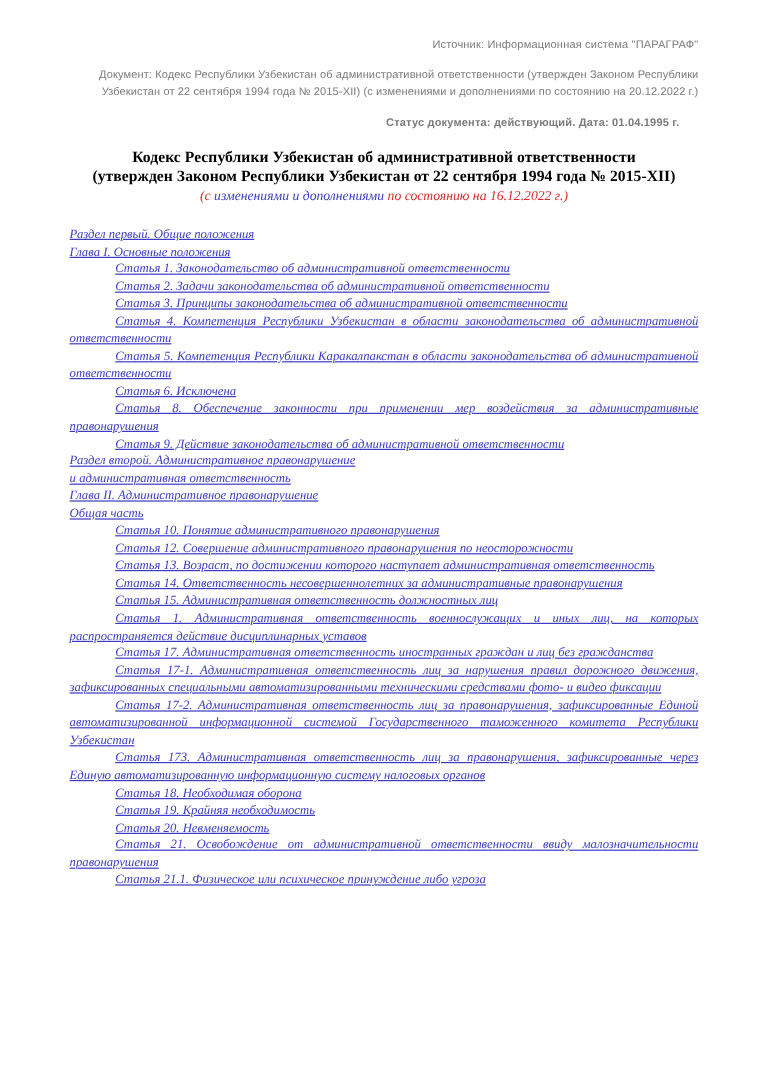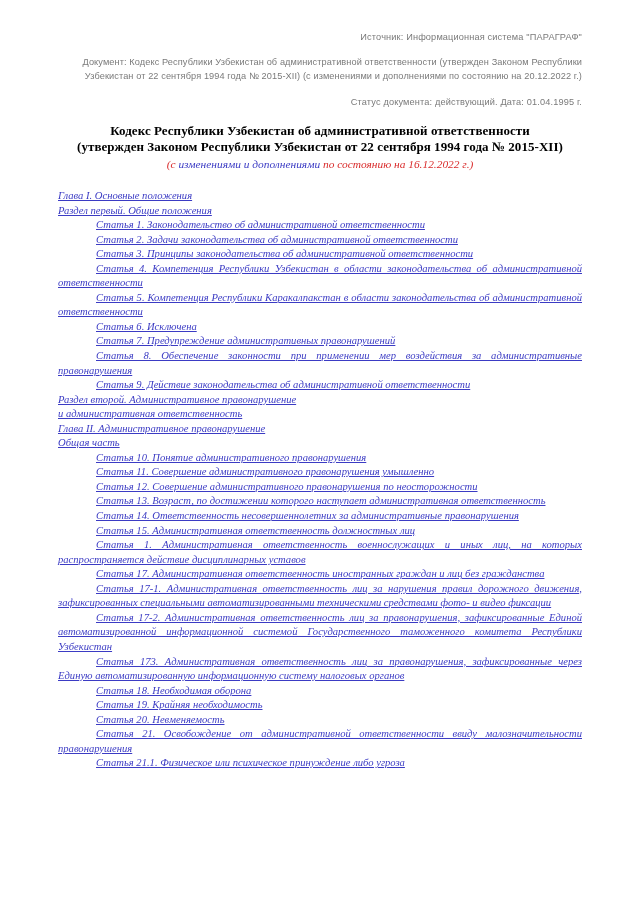--- a/index.html
+++ b/index.html
@@ -35,22 +35,23 @@
   .meta-source {
     margin: 0 0 10px 0;
     letter-spacing: 0.15px;
   }
   .meta-doc {
     margin: 0 0 11px 0;
     text-align: right;
     letter-spacing: 0.1px;
   }
   .meta-status {
-    margin: 0 0 0 0;
+    margin: 0 16px 0 0;
     letter-spacing: 0.15px;
+    font-weight: bold;
   }
 
   
   .title-block {
     margin-top: 14px;
     text-align: center;
   }
   .doc-title {
     font-family: "Liberation Serif", "DejaVu Serif", serif;
     font-weight: bold;
@@ -108,37 +109,35 @@
     <h1 class="doc-title">
       <span>Кодекс Республики Узбекистан об административной ответственности</span>
       <span class="line2">(утвержден Законом Республики Узбекистан от 22 сентября 1994 года № 2015-XII)</span>
     </h1>
     <p class="subtitle">
       <span>(с </span><a class="lnk">изменениями и дополнениями</a><span> по состоянию на 16.12.2022 г.)</span>
     </p>
   </div>
 
   <div class="toc">
+      <a class="toc-entry lvl0">Раздел первый. Общие положения</a>
       <a class="toc-entry lvl0">Глава I. Основные положения</a>
-      <a class="toc-entry lvl0">Раздел первый. Общие положения</a>
       <a class="toc-entry lvl2">Статья 1. Законодательство об административной ответственности</a>
       <a class="toc-entry lvl2">Статья 2. Задачи законодательства об административной ответственности</a>
       <a class="toc-entry lvl2">Статья 3. Принципы законодательства об административной ответственности</a>
       <a class="toc-entry lvl2">Статья 4. Компетенция Республики Узбекистан в области законодательства об административной ответственности</a>
       <a class="toc-entry lvl2">Статья 5. Компетенция Республики Каракалпакстан в области законодательства об административной ответственности</a>
       <a class="toc-entry lvl2">Статья 6. Исключена</a>
-      <a class="toc-entry lvl2">Статья 7. Предупреждение административных правонарушений</a>
       <a class="toc-entry lvl2">Статья 8. Обеспечение законности при применении мер воздействия за административные правонарушения</a>
       <a class="toc-entry lvl2">Статья 9. Действие законодательства об административной ответственности</a>
       <a class="toc-entry lvl0">Раздел второй. Административное правонарушение</a>
       <a class="toc-entry lvl0">и административная ответственность</a>
       <a class="toc-entry lvl0">Глава II. Административное правонарушение</a>
       <a class="toc-entry lvl0">Общая часть</a>
       <a class="toc-entry lvl2">Статья 10. Понятие административного правонарушения</a>
-      <a class="toc-entry lvl2">Статья 11. Совершение административного правонарушения умышленно</a>
       <a class="toc-entry lvl2">Статья 12. Совершение административного правонарушения по неосторожности</a>
       <a class="toc-entry lvl2">Статья 13. Возраст, по достижении которого наступает административная ответственность</a>
       <a class="toc-entry lvl2">Статья 14. Ответственность несовершеннолетних за административные правонарушения</a>
       <a class="toc-entry lvl2">Статья 15. Административная ответственность должностных лиц</a>
       <a class="toc-entry lvl2">Статья 1. Административная ответственность военнослужащих и иных лиц, на которых распространяется действие дисциплинарных уставов</a>
       <a class="toc-entry lvl2">Статья 17. Административная ответственность иностранных граждан и лиц без гражданства</a>
       <a class="toc-entry lvl2">Статья 17-1. Административная ответственность лиц за нарушения правил дорожного движения, зафиксированных специальными автоматизированными техническими средствами фото- и видео фиксации</a>
       <a class="toc-entry lvl2">Статья 17-2. Административная ответственность лиц за правонарушения, зафиксированные Единой автоматизированной информационной системой Государственного таможенного комитета Республики Узбекистан</a>
       <a class="toc-entry lvl2">Статья 173. Административная ответственность лиц за правонарушения, зафиксированные через Единую автоматизированную информационную систему налоговых органов</a>
       <a class="toc-entry lvl2">Статья 18. Необходимая оборона</a>

